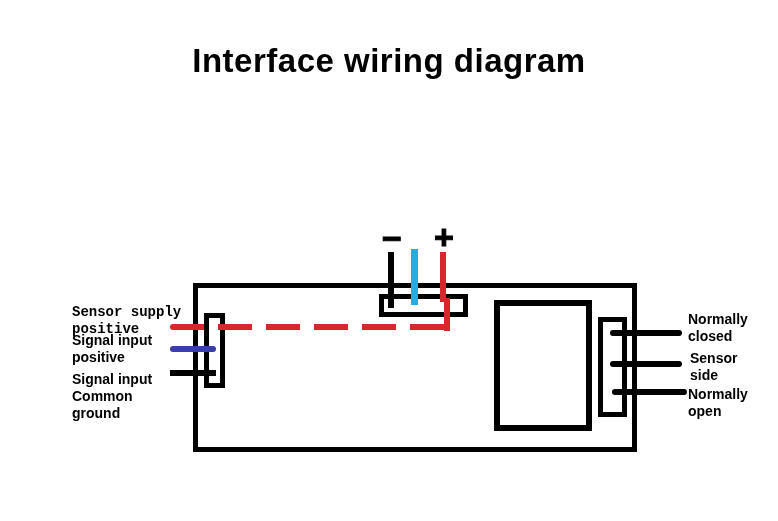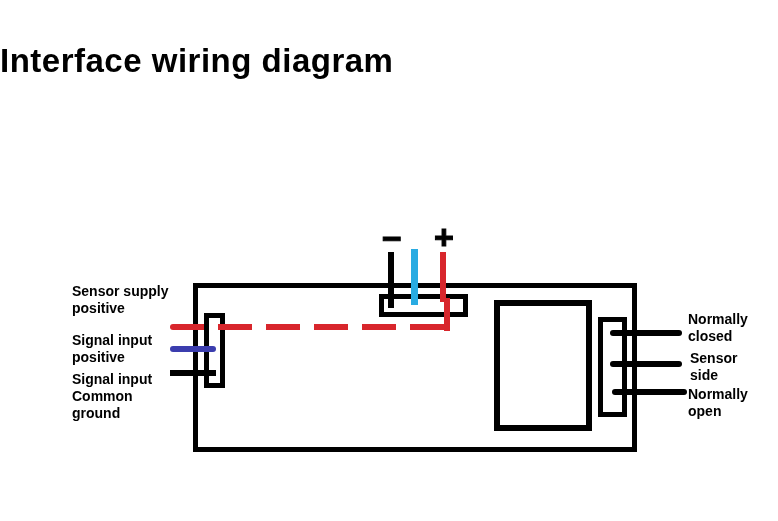--- a/index.html
+++ b/index.html
@@ -15,20 +15,21 @@
     background: #ffffff;
     overflow: hidden;
   }
   .abs { position: absolute; }
 
   
   #title {
     left: 0;
     top: 42px;
     width: 778px;
+    text-align: center;
     font-size: 33px;
     font-weight: bold;
     color: #000000;
     letter-spacing: 0.5px;
     line-height: 38px;
   }
 
   
   .blackbox {
     box-sizing: border-box;
@@ -72,21 +73,21 @@
   #plus-symbol  { left: 429px; top: 220px; width: 30px; }
 
   
   .pin-label {
     font-size: 14px;
     font-weight: bold;
     color: #000000;
     line-height: 17px;
     white-space: pre-line;
   }
-  #left-label-0 { left: 72px; top: 283px; }
+  #left-label-0 { left: 72px; top: 304px; font-family: Liberation Mono, monospace; }
   #left-label-1 { left: 72px; top: 332px; }
   #left-label-2 { left: 72px; top: 371px; }
   #right-label-0 { left: 688px; top: 311px; }
   #right-label-1 { left: 690px; top: 350px; }
   #right-label-2 { left: 688px; top: 386px; }
 </style>
 </head>
 <body>
 
 <div id="canvas">

